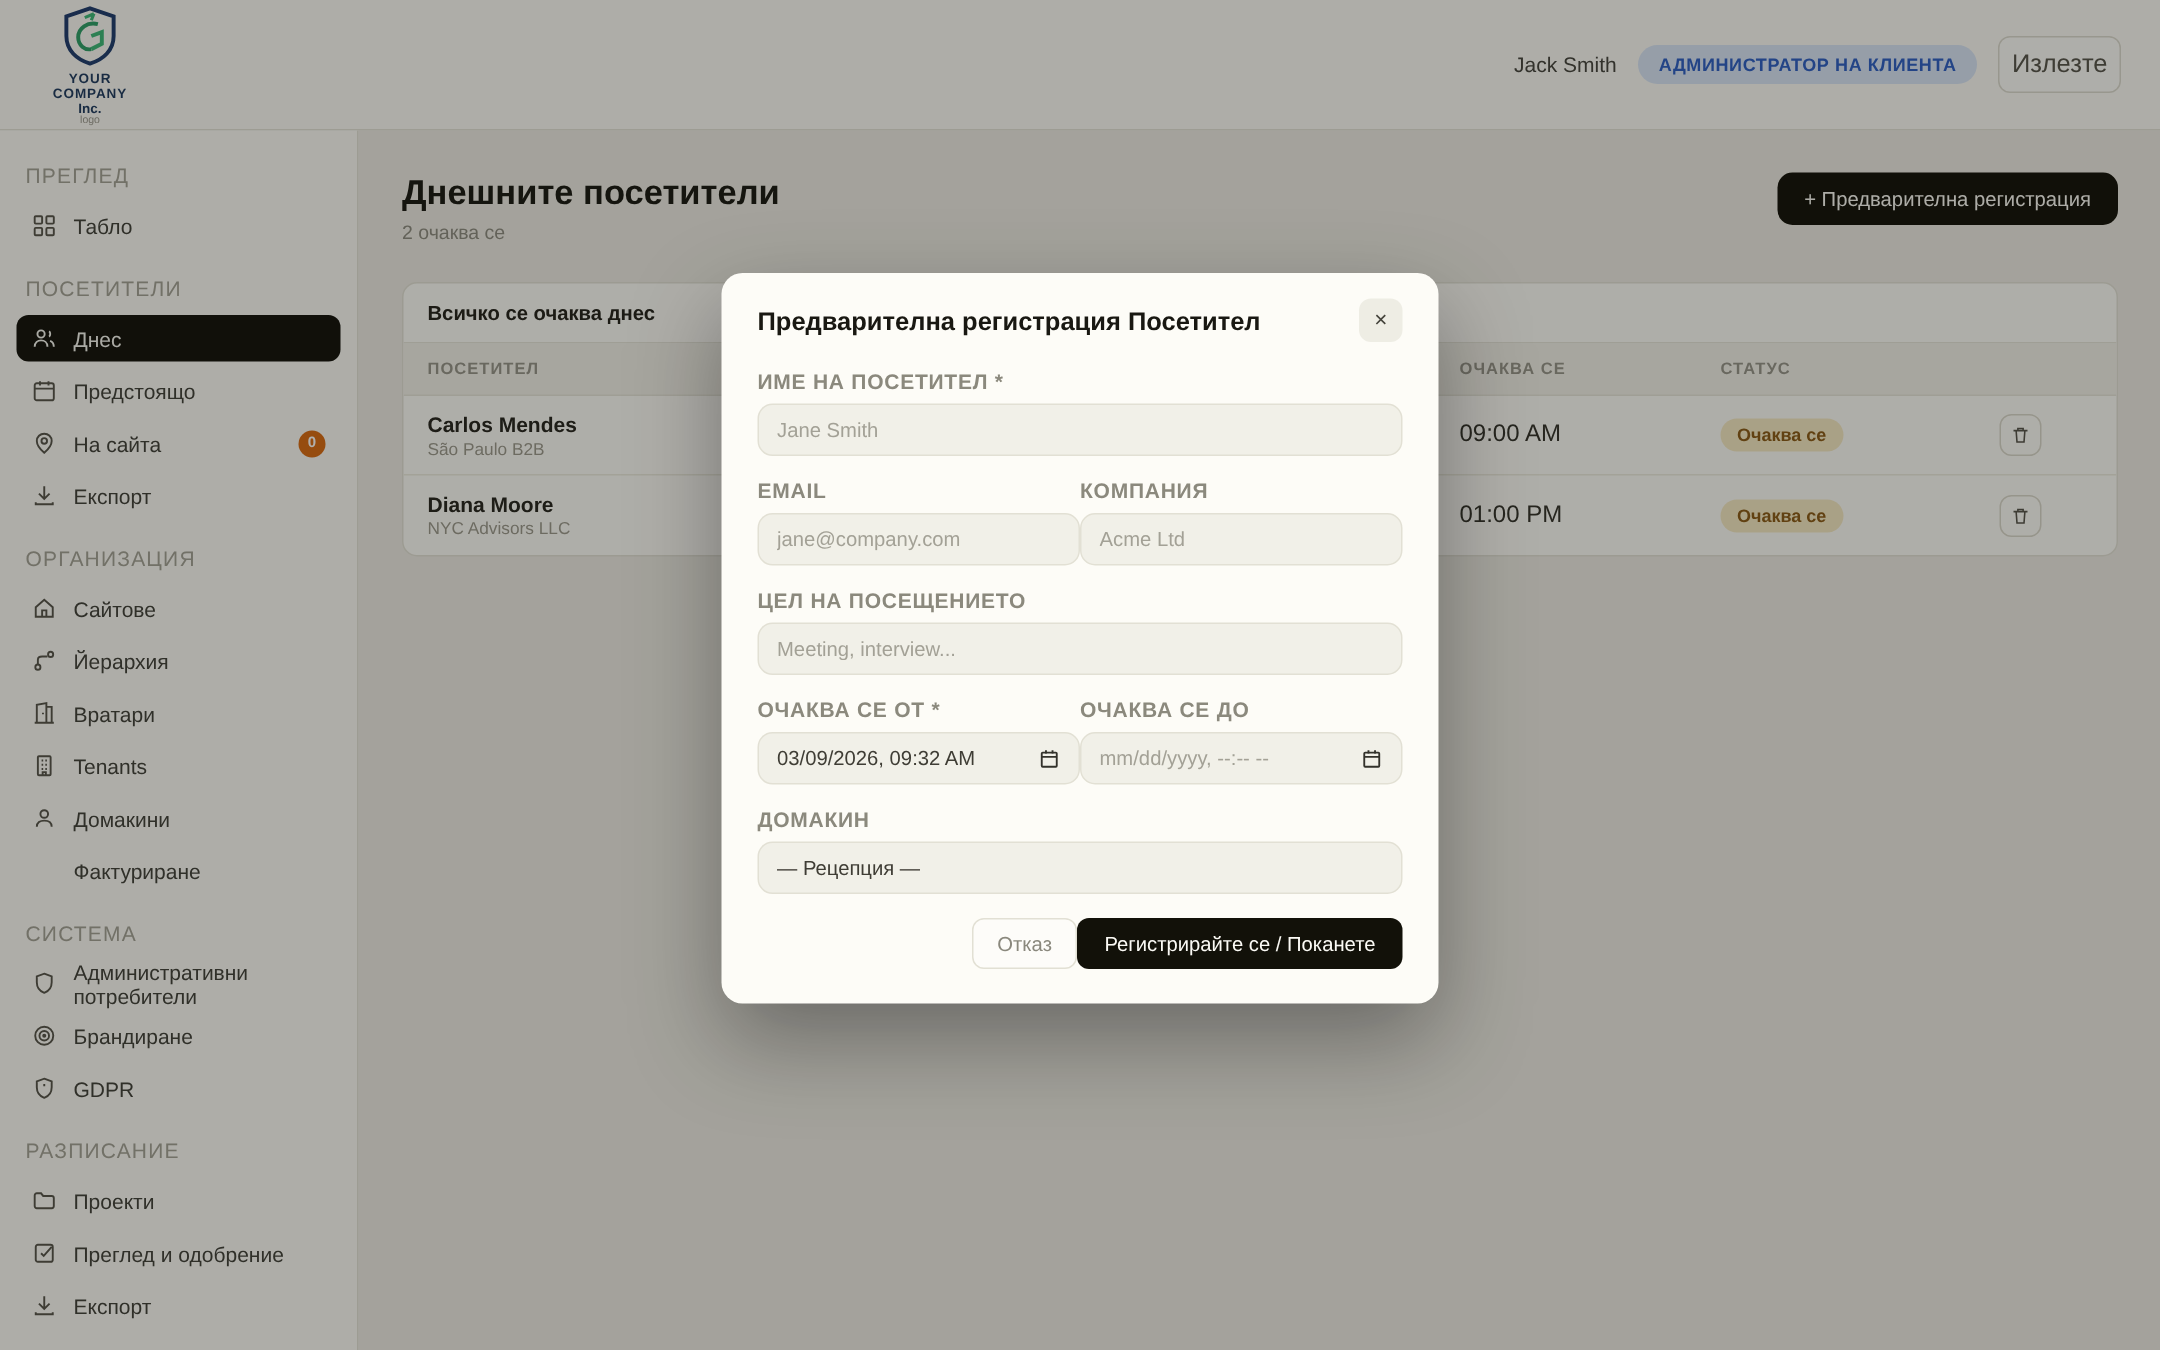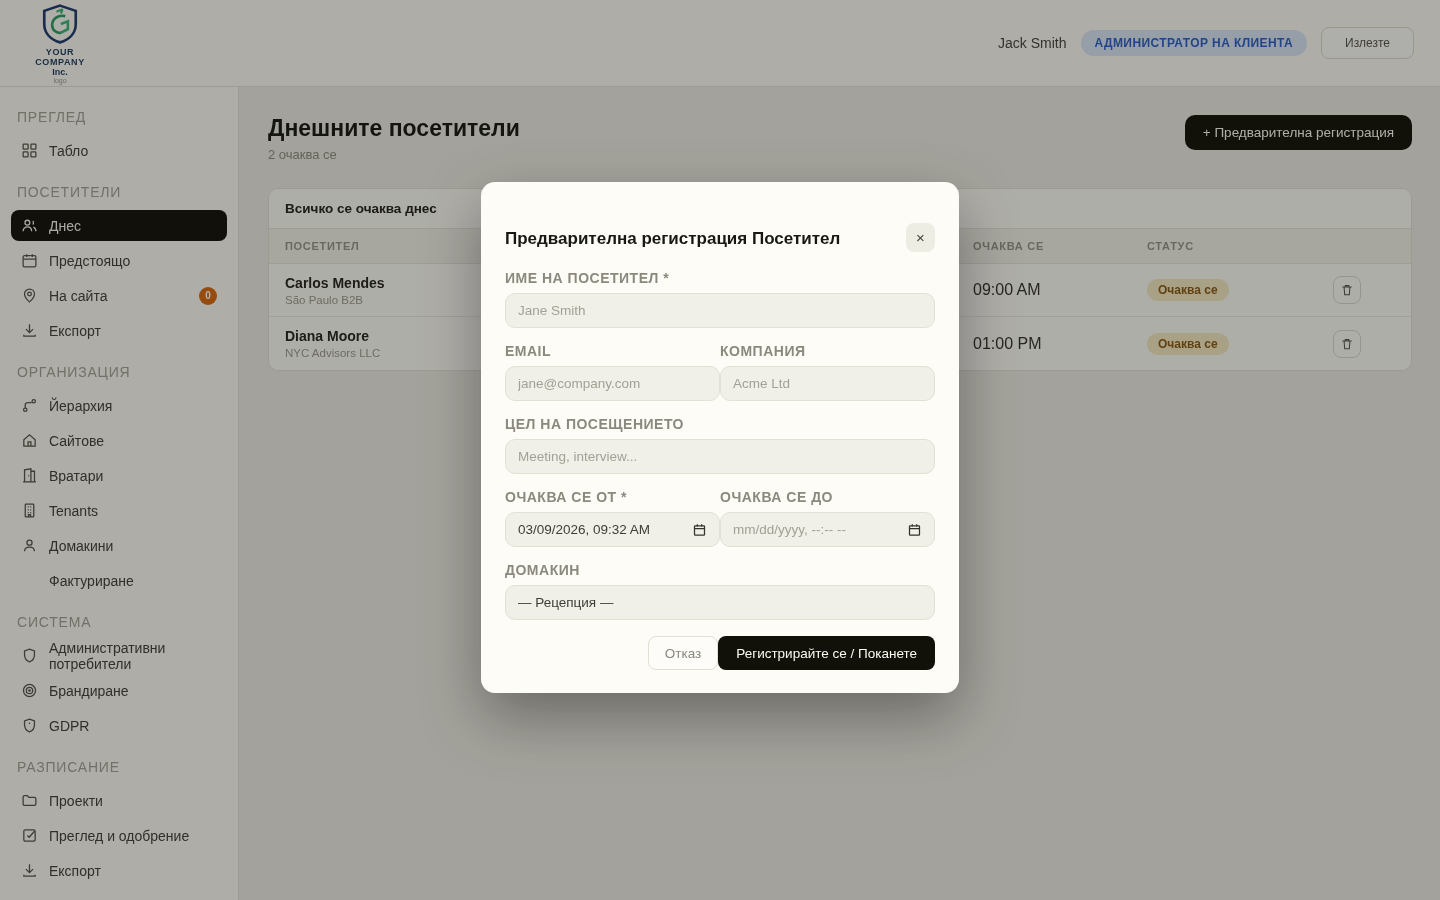--- a/index.html
+++ b/index.html
@@ -12,21 +12,21 @@
     align-items:center; justify-content:space-between; padding:0 26px 0 22px; z-index:1; }
   .logo-block { display:flex; flex-direction:column; align-items:center; width:76px; }
   .logo-line1 { font-size:9px; font-weight:700; color:#1e3a5f; letter-spacing:.6px; margin-top:2px;text-align:center; }
   .logo-line2 { font-size:9px; font-weight:700; color:#1e3a5f; }
   .logo-line3 { font-size:7px; color:#9a988e; }
   .header-right { display:flex; align-items:center; gap:14px; }
   .user-name { font-size:14px; color:#45443e; }
   .role-badge { background:#d8e4f7; color:#2d5fc4; font-size:12px; font-weight:700;
     letter-spacing:.4px; padding:6px 14px; border-radius:999px; }
   .logout-btn { background:#fdfcfa; border:1px solid #dcdacf; border-radius:8px;
-    color:#56544b; font-size:12px; padding:8px 23px; cursor:pointer; }
+    color:#56544b; font-size:17px; padding:8px 8px; cursor:pointer; }
 
   
   .sidebar { position:absolute; left:0; top:87px; width:239px; height:813px;
     background:#fcfbf7; border-right:1px solid #e3e1d7; padding:8px 0 0 0; overflow:hidden; z-index:1; }
   .side-section-title { font-size:14px; font-weight:400; color:#a3a196;
     letter-spacing:.8px; padding:14px 17px 6px; }
   .side-item { display:flex; align-items:center; gap:11px; height:31px; margin:4px 11px;
     padding:0 10px; border-radius:8px; font-size:14px; color:#41403a; cursor:pointer; }
   .side-item .icn { width:17px; height:17px; flex:0 0 17px; color:#55534a; display:flex; }
   .side-item.active { background:#12110b; color:#f7f6f1; }
@@ -63,21 +63,21 @@
   .icon-btn { width:28px; height:28px; border:1px solid #d9d7cb; background:transparent;
     border-radius:8px; display:flex; align-items:center; justify-content:center;
     color:#55534a; cursor:pointer; }
 
   
   .overlay { position:fixed; left:0; top:0; width:1440px; height:900px;
     background:rgba(15,14,10,0.33); z-index:40; }
   .modal { position:fixed; left:481px; top:182px; width:478px; z-index:50;
     background:#fdfcf7; border-radius:14px; box-shadow:0 24px 60px rgba(0,0,0,.35);
     padding:17px 24px 23px; }
-  .m-head { display:flex; align-items:flex-start; justify-content:space-between; margin-bottom:18px;margin-top:24px; }
+  .m-head { display:flex; align-items:flex-start; justify-content:space-between; margin-bottom:18px; }
   .m-title { font-size:17px; font-weight:700; color:#191812; padding-top:6px; }
   .m-close { width:29px; height:29px; background:#eeede4; border:none; border-radius:8px;
     color:#45443c; font-size:15px; line-height:1; cursor:pointer; display:flex;
     align-items:center; justify-content:center; }
   .f-group { margin-bottom:15px; }
   .f-row { display:flex; }
   .f-row .f-group { flex:1; }
   .f-label { font-size:14px; font-weight:700; letter-spacing:.5px; color:#8b897d; margin-bottom:7px; }
   .f-input, .f-fake { width:100%; height:35px; background:#f1f0e8; border:1px solid #e2e0d4;
     border-radius:10px; padding:0 12px; font-size:13.5px; font-family:"Liberation Sans",sans-serif;
@@ -173,35 +173,35 @@
           <path d="M12 3 V14 M7 10 L12 15 L17 10 M4 18 V20 H20 V18"></path>
         </svg>
       </span>
     <span>Експорт</span>
   </div>
 
   <div class="side-section-title">ОРГАНИЗАЦИЯ</div>
   <div class="side-item">
     <span class="icn">
         <svg viewBox="0 0 24 24" width="17" height="17" stroke="currentColor" stroke-width="1.8" fill="none">
+          <path d="M4 11 L12 4 L20 11 V20 H4 Z"></path>
+          <path d="M10 20 V14 H14 V20"></path>
+        </svg>
+      </span>
+    <span>Сайтове</span>
+  </div>
+  <div class="side-item">
+    <span class="icn">
+        <svg viewBox="0 0 24 24" width="17" height="17" stroke="currentColor" stroke-width="1.8" fill="none">
           <circle cx="6" cy="18" r="2.4"></circle>
           <circle cx="18" cy="6" r="2.4"></circle>
           <path d="M6 15.6 V11 C6 8.8 8 8 10 8 H15"></path>
         </svg>
       </span>
     <span>Йерархия</span>
-  </div>
-  <div class="side-item">
-    <span class="icn">
-        <svg viewBox="0 0 24 24" width="17" height="17" stroke="currentColor" stroke-width="1.8" fill="none">
-          <path d="M4 11 L12 4 L20 11 V20 H4 Z"></path>
-          <path d="M10 20 V14 H14 V20"></path>
-        </svg>
-      </span>
-    <span>Сайтове</span>
   </div>
   <div class="side-item">
     <span class="icn">
         <svg viewBox="0 0 24 24" width="17" height="17" stroke="currentColor" stroke-width="1.8" fill="none">
           <path d="M5 21 V4 L14 2.5 V21"></path>
           <path d="M14 6 H19 V21"></path>
           <path d="M3 21 H21 M10.8 11.5 V13"></path>
         </svg>
       </span>
     <span>Вратари</span>

